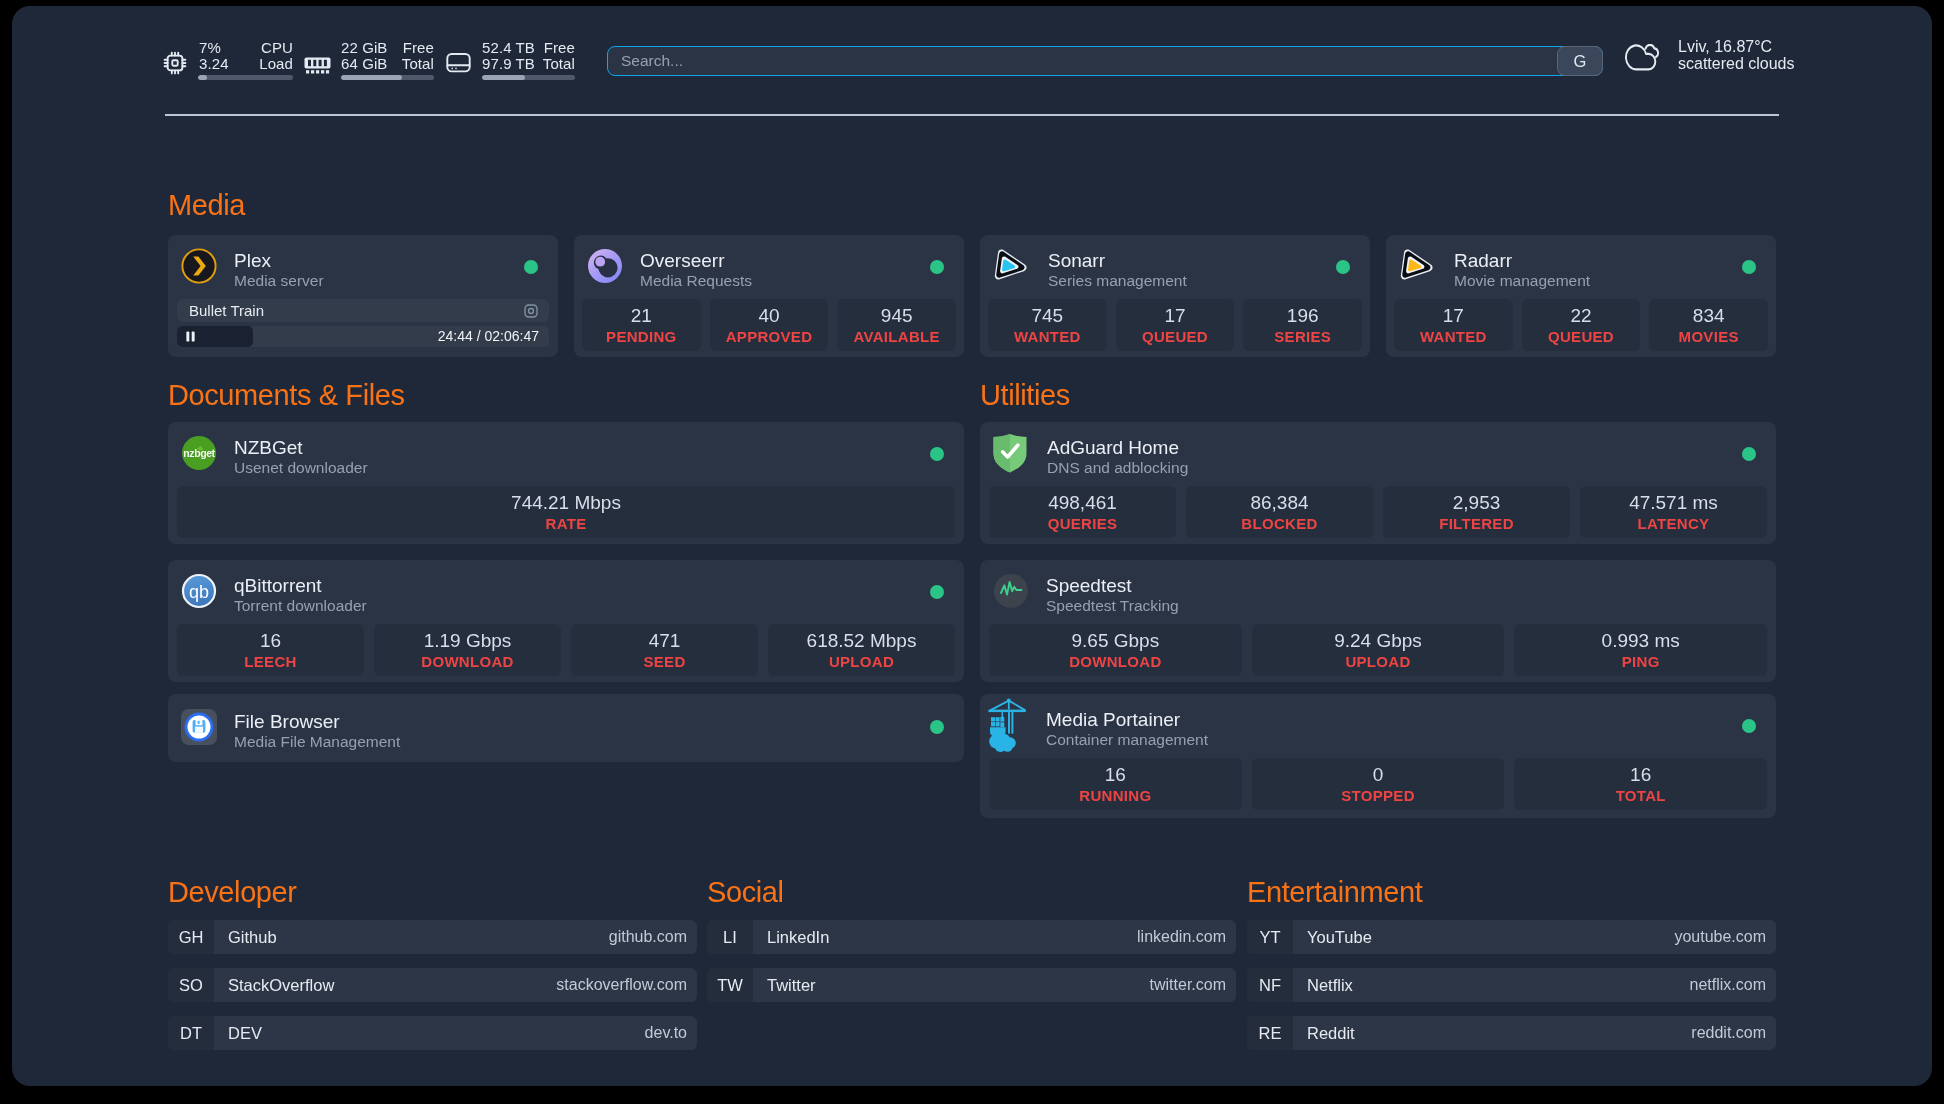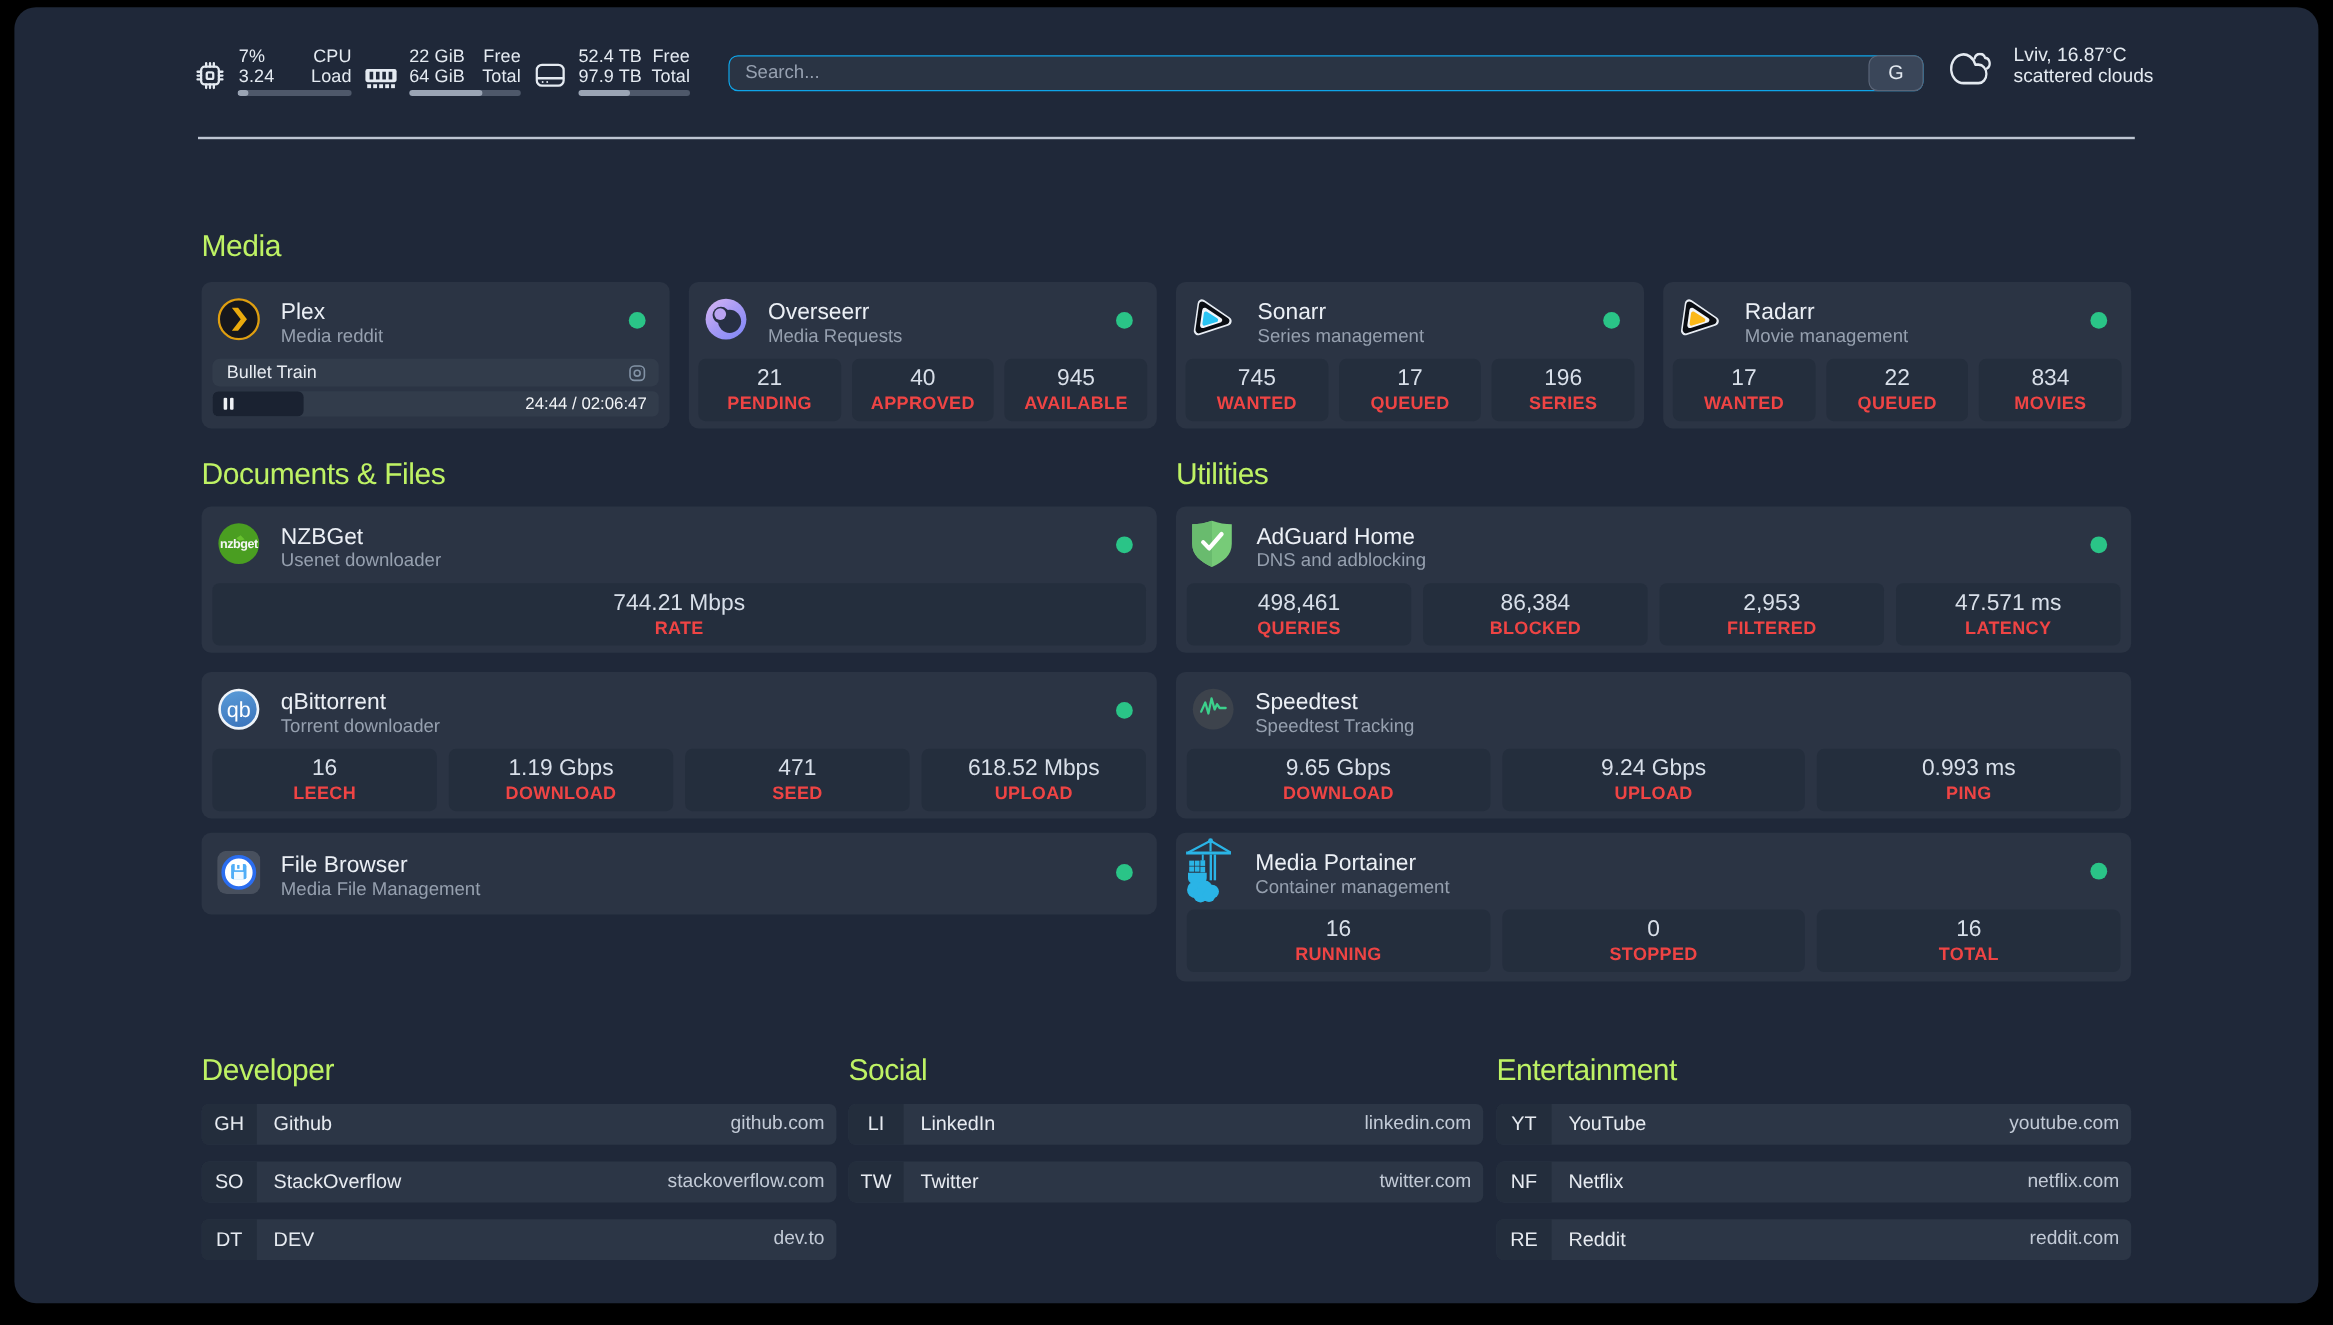--- a/index.html
+++ b/index.html
@@ -11,21 +11,21 @@
   .wtxt .r1, .wtxt .r2 { display:flex; justify-content:space-between; }
   .wtxt .r2 { margin-top:0; }
   .bar { position:absolute; top:69px; height:5px; border-radius:3px; background:#4e586a; overflow:hidden; }
   .bar i { display:block; height:5px; background:#9aa4b4; border-radius:3px; }
   .search { position:absolute; left:595px; top:40px; width:996px; height:30px; background:#2a3444; border:1px solid #0ea5e9; border-radius:8px; color:#97a1b1; font-size:15.5px; line-height:28px; }
   .search .ph { position:absolute; left:13px; top:0; }
   .search .g { position:absolute; right:-1px; top:-1px; width:46px; height:30px; background:#3a4659; border:1px solid #5a6578; border-radius:8px; color:#e3e9f0; text-align:center; line-height:28px; font-size:16.5px; }
   .weather { position:absolute; left:1666px; top:33px; color:#e4eaf1; font-size:16px; line-height:16.5px; }
   .divider { position:absolute; left:153px; top:108px; width:1614px; height:2px; background:rgba(203,211,223,0.92); }
   
-  .h2 { position:absolute; color:#bef264; font-size:25px; font-weight:500; line-height:25px; letter-spacing:-0.4px; }
+  .h2 { position:absolute; color:#f97316; font-size:29px; font-weight:500; line-height:25px; letter-spacing:-0.4px; }
   .card { position:absolute; background:#2b3444; border-radius:8px; }
   .hdr { position:absolute; left:13px; top:13px; display:flex; }
   .hdr .ic { width:36px; height:36px; flex:none; }
   .hdr .tx { margin-left:17px; margin-top:2px; }
   .tt { color:#ebeff5; font-size:19px; line-height:21px; font-weight:500; white-space:nowrap; }
   .st { color:#96a0af; font-size:15.5px; line-height:16px; margin-top:2px; white-space:nowrap; }
   .dot { position:absolute; width:14px; height:14px; border-radius:50%; background:#2ac487; right:20px; top:25px; }
   .stats { position:absolute; left:9px; right:9px; top:64px; height:52px; display:flex; gap:10px; }
   .stats.m { left:8px; right:8px; gap:9px; }
   .sb { flex:1; background:#242e3d; border-radius:6px; text-align:center; color:#d8dfe9; padding-top:6px; }
@@ -133,21 +133,21 @@
   <div class="h2" style="left:156px;top:187px">Media</div>
 
   <div class="card" style="left:156px;top:229px;width:390px;height:122px">
     <div class="hdr">
       <svg class="ic" viewBox="0 0 36 36">
         <circle cx="18" cy="18" r="16.6" fill="#17171d" stroke="#df9e10" stroke-width="1.9"></circle>
         <path d="M12.2 8.4h5.2l7.4 9.6-7.4 9.6h-5.2l7.4-9.6z" fill="#ebaa0d"></path>
       </svg>
       <div class="tx">
           <div class="tt">Plex</div>
-          <div class="st">Media reddit</div>
+          <div class="st">Media server</div>
         </div>
     </div>
     <div class="dot"></div>
     <div class="prow1"><span>Bullet Train</span>
       <svg class="abs" style="right:10px;top:3.5px" width="16" height="16" viewBox="0 0 24 24" fill="none" stroke="#8292a5" stroke-width="2">
         <rect x="3" y="3" width="18" height="18" rx="5.5"></rect>
           <circle cx="12" cy="12" r="3.7"></circle>
           <circle cx="17.2" cy="6.8" r="0.6" fill="#8292a5" stroke="none"></circle>
       </svg>
     </div>

